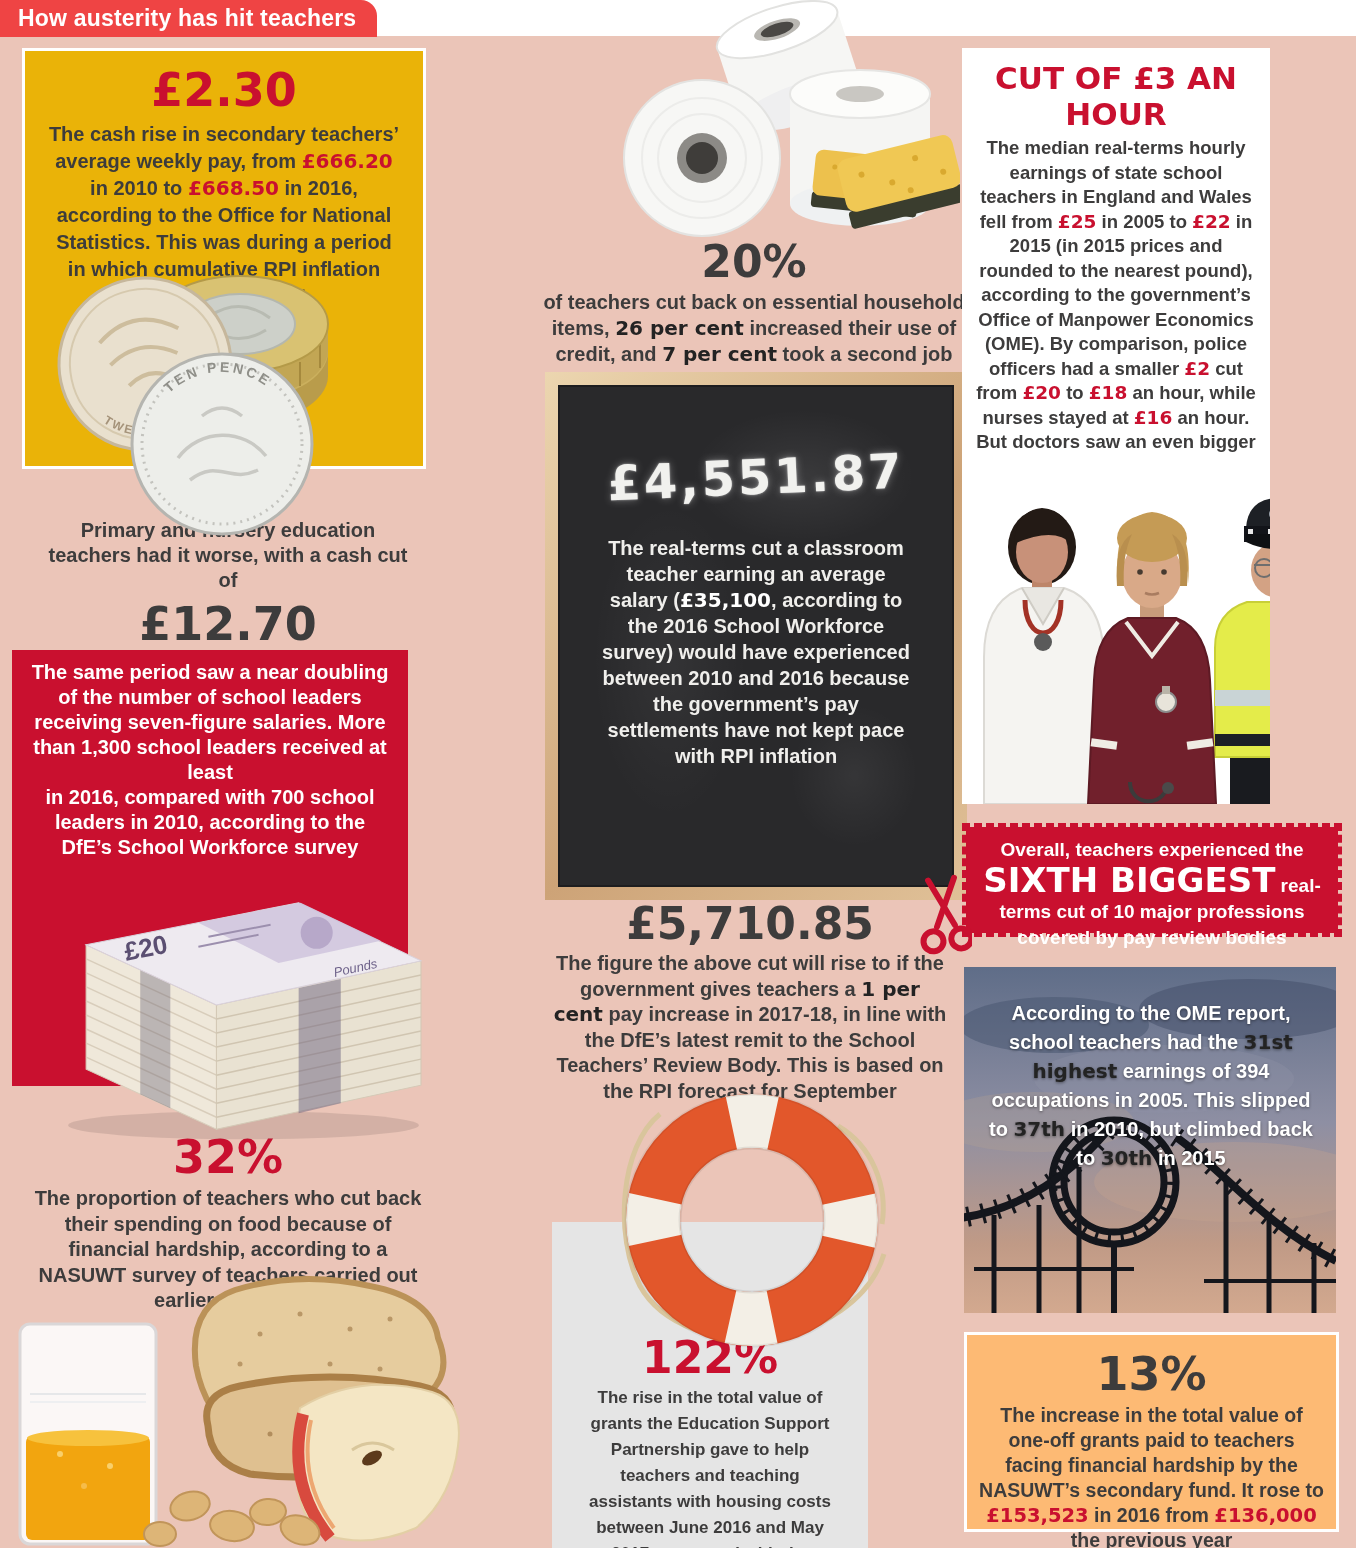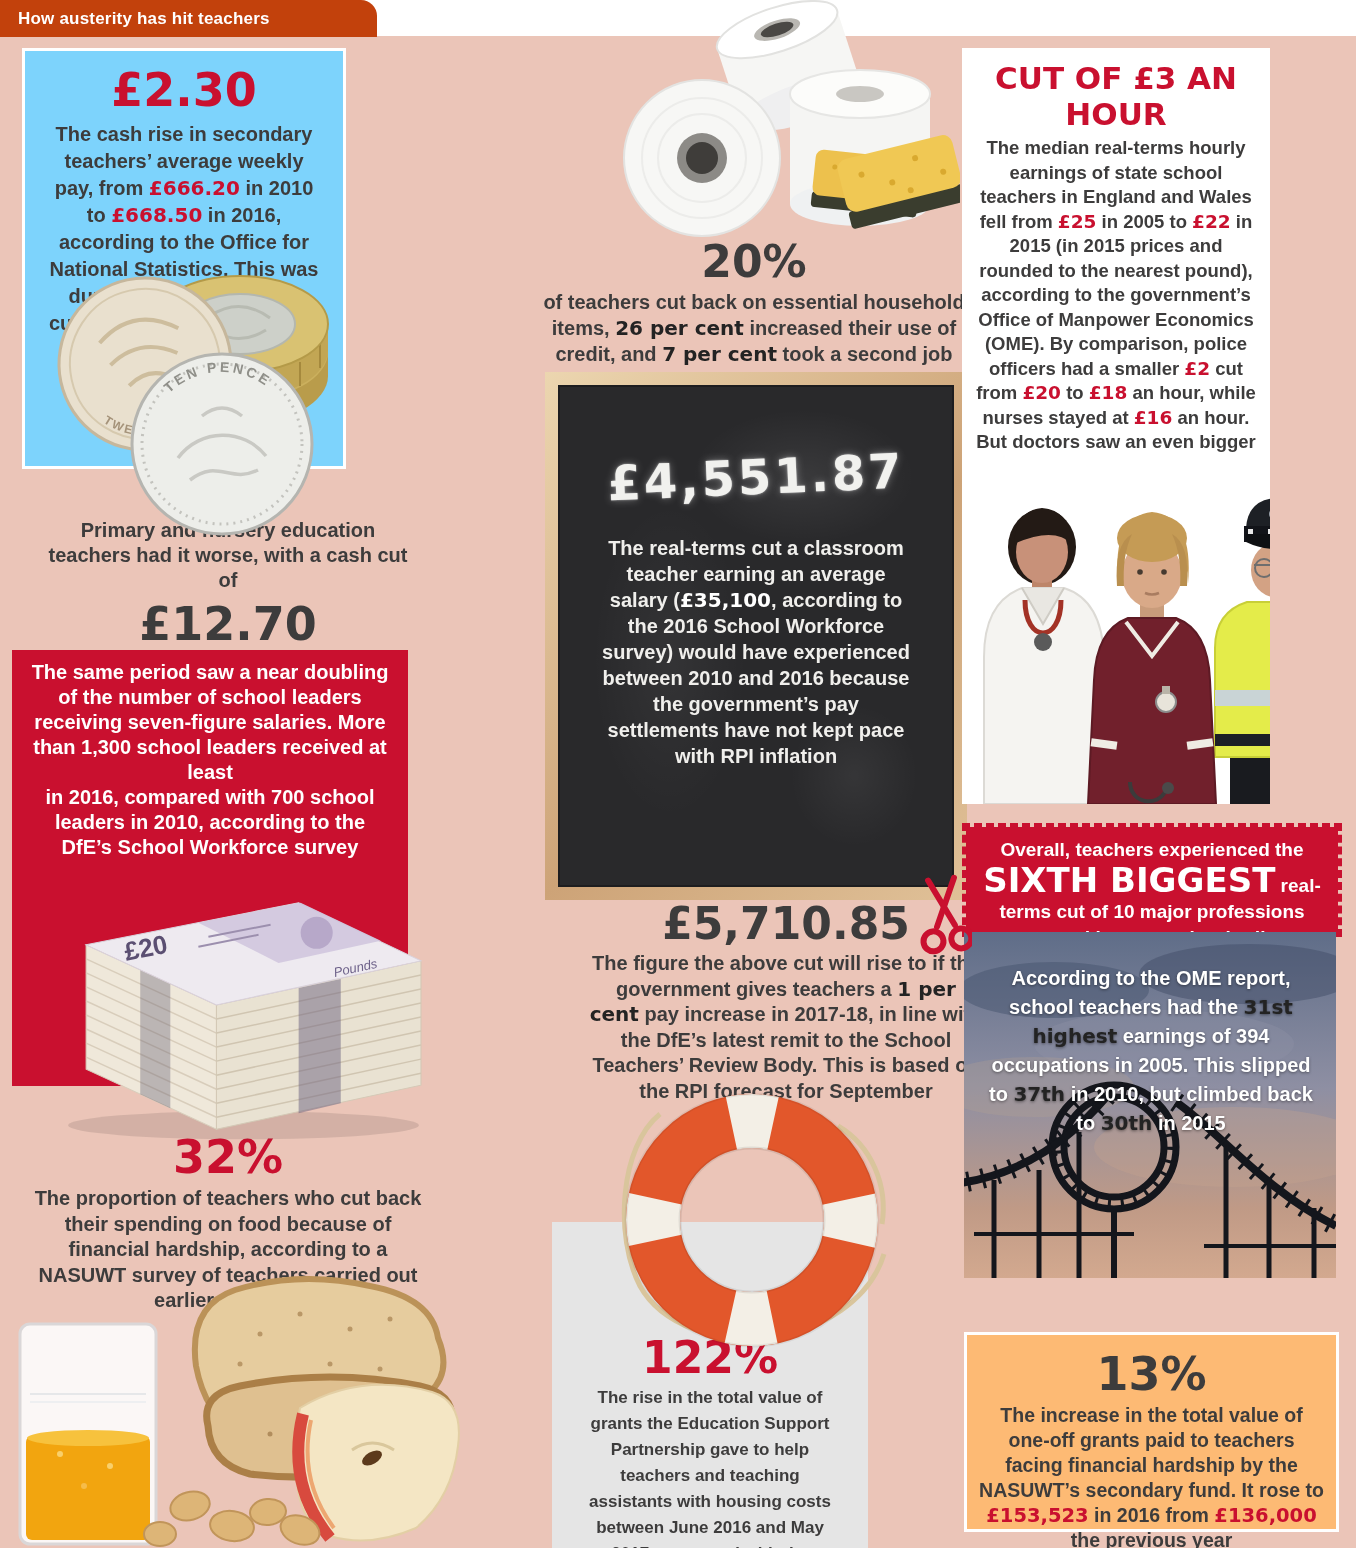--- a/index.html
+++ b/index.html
@@ -1,33 +1,33 @@
 <!DOCTYPE html>
 <html><head>
 <meta charset="utf-8">
 <style>
   html,body{margin:0;padding:0}
   body{width:1356px;height:1548px;position:relative;background:#fff;
        font-family:"Liberation Sans",sans-serif;overflow:hidden}
   .abs{position:absolute}
   .pinkbg{left:0;top:36px;width:1356px;height:1512px;background:#ebc5b8}
-  .banner{left:0;top:0;width:377px;height:37px;background:#c2410c;border-radius:0 16px 0 0;
-          color:#fff;font-weight:bold;font-size:17px;line-height:37px;padding-left:18px;
+  .banner{left:0;top:0;width:377px;height:37px;background:#ef4444;border-radius:0 16px 0 0;
+          color:#fff;font-weight:bold;font-size:23px;line-height:37px;padding-left:18px;
           box-sizing:border-box;letter-spacing:.2px}
   .block{box-sizing:border-box;text-align:center}
   .txtbody{font-weight:bold;color:#3d3c3c;margin:0}
   .big{font-family:"DejaVu Sans",sans-serif;font-weight:bold;margin:0}
   .red{color:#c9102f}
   .dark{color:#3d3c3c}
   .seg-red{color:#c9102f;font-family:"DejaVu Sans",sans-serif}
   .seg-bold{font-family:"DejaVu Sans",sans-serif;color:#232323}
   .white-txt .seg-bold,.white-txt .seg-red{color:#fff}
   .seg-emph{font-family:"DejaVu Sans",sans-serif;font-size:34px;line-height:1}
   
-  #b-cash{left:22px;top:48px;width:324px;height:421px;background:#7dd3fc;border:3px solid #fff}
+  #b-cash{left:22px;top:48px;width:404px;height:421px;background:#eab308;border:3px solid #fff}
   #b-cash .big{font-size:46px;margin-top:12px}
   #b-cash .txtbody{font-size:20px;line-height:27px;padding:4px 22px 0}
   #t-cashcut{left:2px;top:518px;width:452px}
   #t-cashcut .txtbody{font-size:20px;line-height:25px;padding:0 40px}
   #t-cashcut .big{font-size:46px;margin:4px 0 2px}
   #b-leaders{left:12px;top:650px;width:396px;height:436px;background:#c9102f;color:#fff;
              padding:10px 18px 0}
   #b-leaders .txtbody{color:#fff;font-size:20px;line-height:25px}
   #b-leaders .big{font-size:50px;margin:6px 0 4px;color:#fff}
   #t-32{left:2px;top:1130px;width:452px}
@@ -41,35 +41,35 @@
          padding:13px}
   #chalk .board{width:100%;height:100%;box-sizing:border-box;background:#29292b;border:2px solid #1d1d1f;
         background-image:radial-gradient(closest-side at 62% 18%,rgba(255,255,255,.08),transparent 75%),
                          radial-gradient(closest-side at 28% 55%,rgba(255,255,255,.05),transparent 70%),
                          radial-gradient(closest-side at 75% 78%,rgba(255,255,255,.06),transparent 65%);
         text-align:center}
   .chalk-num{font-family:"DejaVu Sans",sans-serif;font-weight:bold;color:#f1f1ee;font-size:48px;
              letter-spacing:3px;margin:62px 0 0;transform:rotate(-2.5deg);
              text-shadow:0 0 8px rgba(255,255,255,.35),0 0 2px rgba(255,255,255,.6)}
   #chalk .txtbody{color:#f0efec;font-size:20px;line-height:26px;width:316px;margin:30px auto 0}
-  #t-5710{left:564px;top:898px;width:444px}
+  #t-5710{left:528px;top:898px;width:444px}
   #t-5710 .big{font-size:44px}
   #t-5710 .txtbody{font-size:20px;line-height:25.5px;padding:2px 24px 0}
   #p-122{left:552px;top:1222px;width:316px;height:326px;background:#e5e5e5;padding-top:110px}
   #p-122 .big{font-size:44px}
   #p-122 .txtbody{font-size:17px;line-height:26px;padding:2px 26px 0}
   
   #p-cut3{left:962px;top:48px;width:308px;height:756px;background:#fff;overflow:hidden}
   #p-cut3 h2{font-family:"DejaVu Sans",sans-serif;color:#c9102f;font-size:31px;margin:12px 0 4px}
   #p-cut3 .txtbody{font-size:18.5px;line-height:24.5px;padding:0 12px}
   #people-art{position:absolute;left:0;bottom:0;width:378px;height:352px}
   #coupon{left:962px;top:823px;width:380px;height:114px;background:#c9102f;background-clip:padding-box;
           border:4px dashed #c9102f;color:#fff;font-weight:bold;font-size:19px;line-height:26px;
           padding:10px 14px 0}
-  #p-roller{left:964px;top:932px;width:374px;height:346px;overflow:hidden}
+  #p-roller{left:964px;top:967px;width:374px;height:346px;overflow:hidden}
   #p-roller .txt{position:absolute;left:0;top:32px;width:100%;box-sizing:border-box;padding:0 20px;
           color:#fff;font-weight:bold;font-size:20px;line-height:29px;text-align:center;
           text-shadow:0 1px 3px rgba(0,0,0,.45)}
   #p-13{left:964px;top:1332px;width:375px;height:200px;background:#fdba74;border:3px solid #fff}
   #p-13 .big{font-size:46px;margin-top:12px}
   #p-13 .txtbody{font-size:19.5px;line-height:25px;padding:2px 12px 0}
   
   .art{pointer-events:none}
   #coins-art{left:50px;top:252px;width:300px;height:285px;z-index:3}
   #money-art{left:48px;top:876px;width:386px;height:268px;z-index:3}

